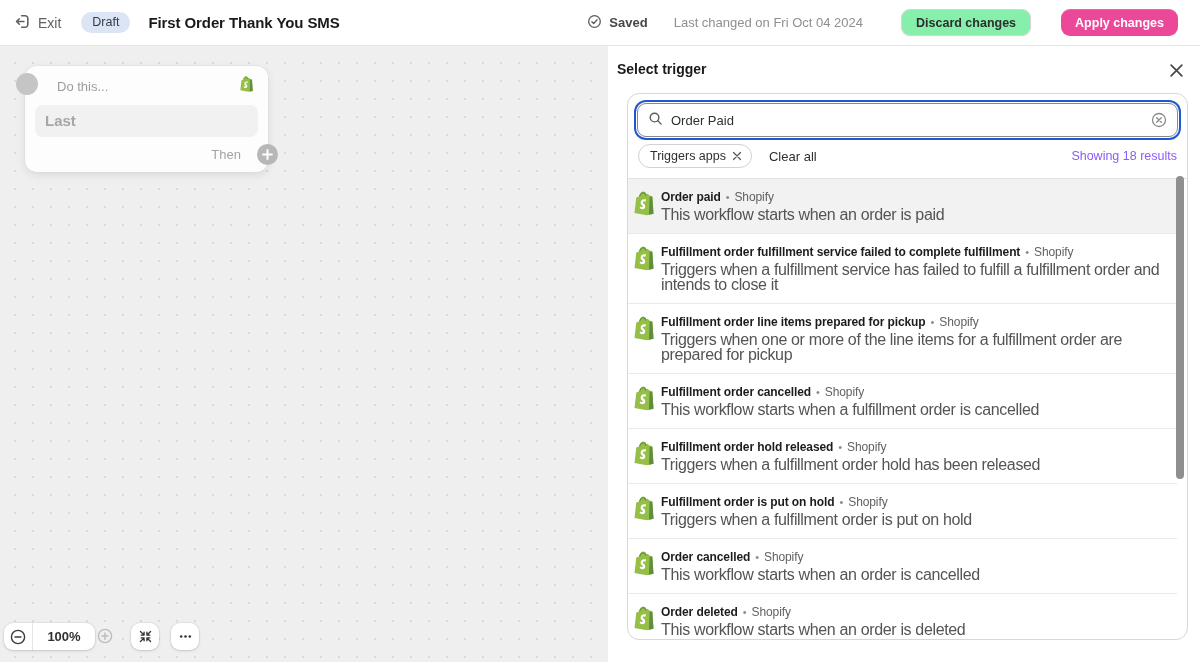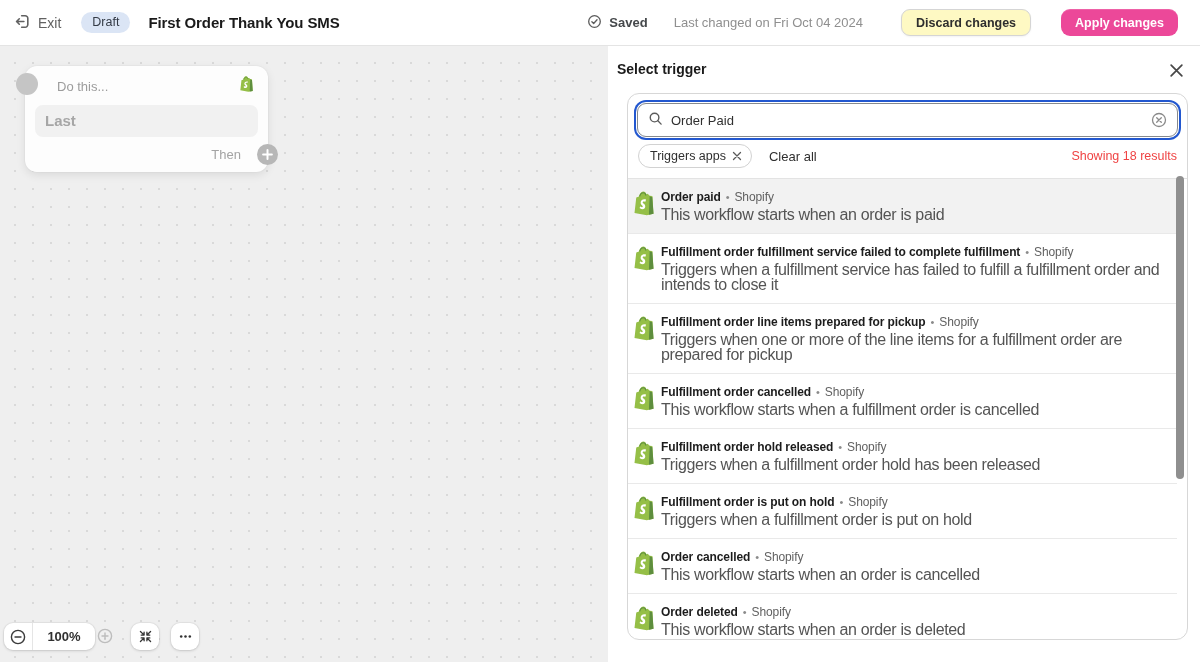--- a/index.html
+++ b/index.html
@@ -8,21 +8,21 @@
 
   
   .topbar { position:absolute; top:0; left:0; width:1200px; height:46px; background:#fff;
             border-bottom:1px solid #e4e4e4; display:flex; align-items:center; padding:0 22px 0 14px; z-index:5; }
   .exit-btn { display:flex; align-items:center; gap:7px; color:#616161; font-size:14px; cursor:pointer; background:none; border:none; font-family:inherit; }
   .badge { margin-left:20px; background:#dbe5f5; color:#343b46; padding:3px 11px 4px; border-radius:11px; font-size:12.5px; font-weight:500; }
   .wf-title { margin-left:18px; font-size:15px; font-weight:700; color:#1a1a1a; letter-spacing:-0.1px; }
   .saved-group { margin-left:auto; display:flex; align-items:center; gap:7px; font-size:13px; font-weight:600; color:#45484b; }
   .last-changed { margin-left:26px; color:#8f8f8f; font-size:13px; }
   .btn { height:27px; padding:0 14px; border-radius:9px; font-size:12.5px; font-weight:600; font-family:inherit; cursor:pointer; }
-  .btn-secondary { margin-left:38px; background:#fef9c3; border:1px solid #d5d5d5; color:#2e2e2e; box-shadow:0 1px 2px rgba(0,0,0,.05); }
+  .btn-secondary { margin-left:38px; background:#86efac; border:1px solid #d5d5d5; color:#2e2e2e; box-shadow:0 1px 2px rgba(0,0,0,.05); }
   .btn-primary { margin-left:30px; background:#ec4899; border:none; color:#fff; box-shadow:inset 0 1px 0 rgba(255,255,255,.14); }
 
   
   .canvas { position:absolute; top:46px; left:0; width:608px; height:616px;
             background-color:#efefef;
             background-image:radial-gradient(#d9d9d9 1.1px, rgba(0,0,0,0) 1.2px);
             background-size:18px 18px; background-position:6px 8px; }
   .card { position:absolute; left:25px; top:20px; width:243px; height:106px; background:#fdfdfd;
           border-radius:12px; box-shadow:0 3px 10px rgba(0,0,0,.09), 0 0 0 1px rgba(0,0,0,.02); }
   .connector { position:absolute; left:-9px; top:7px; width:22px; height:22px; border-radius:50%; background:#c5c5c5; }
@@ -61,21 +61,21 @@
                   border:1.5px solid #85898d; border-radius:9px;
                   box-shadow:0 0 0 1px #fff, 0 0 0 3px #2257cf; background:#fff; }
   .search-field input { flex:1; border:none; outline:none; font-size:13px; color:#303030;
                         font-family:inherit; background:transparent; }
   .clear-search { background:none; border:none; cursor:pointer; padding:0; display:flex; }
   .chips-row { display:flex; align-items:center; margin-top:7px; padding:0 1px; }
   .chip { display:flex; align-items:center; gap:6px; height:24px; padding:0 9px 0 11px;
           border:1px solid #d2d2d2; border-radius:12px; font-size:12.5px; color:#303030; background:#fff; }
   .chip-x { display:flex; cursor:pointer; }
   .clear-all { margin-left:17px; font-size:13px; color:#2f2f2f; cursor:pointer; background:none; border:none; font-family:inherit; }
-  .results-count { margin-left:auto; font-size:12.5px; color:#ef4444; }
+  .results-count { margin-left:auto; font-size:12.5px; color:#8b5cf6; }
 
   .trigger-list { margin-right:10px; }
   .trigger-row { display:flex; gap:4px; padding:10px 12px 11px 6px; cursor:pointer; }
   .trigger-row + .trigger-row { border-top:1px solid #e9e9e9; }
   .trigger-row.selected { background:#f2f2f2; }
   .trigger-row .bag { flex:none; margin-top:2px; }
   .row-text { min-width:0; }
   .row-title { font-size:12px; font-weight:700; color:#1c1c1c; line-height:16px; letter-spacing:-0.1px; }
   .row-title .dot { color:#8a8a8a; font-weight:400; margin:0 5px; font-size:11px; }
   .row-title .src { color:#616161; font-weight:400; font-size:12px; }

